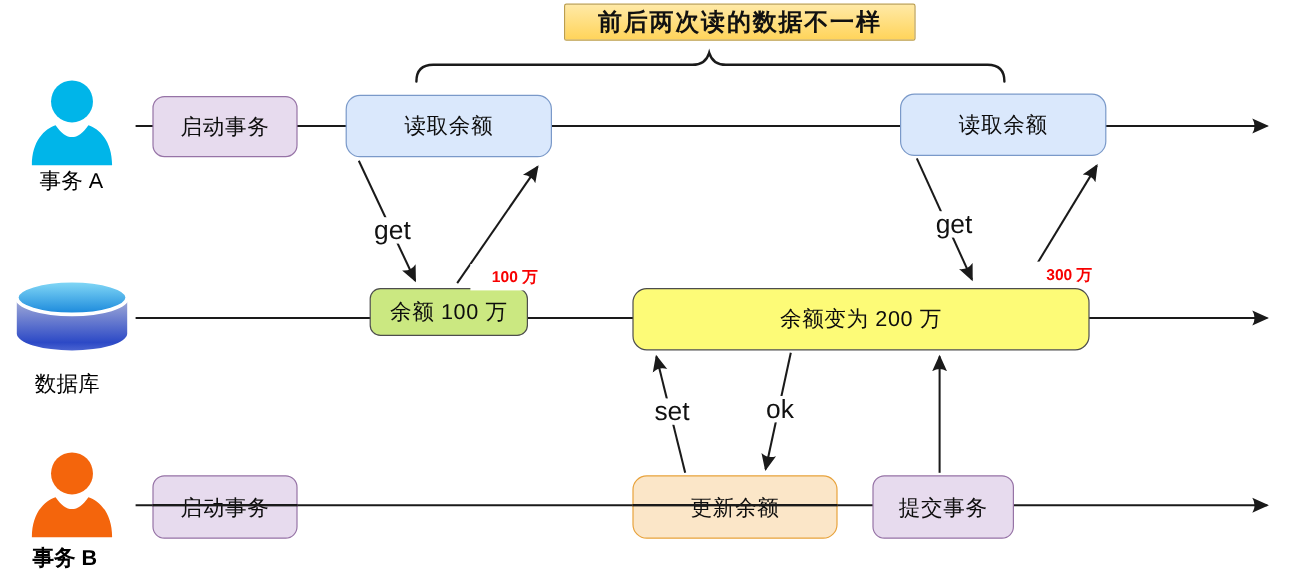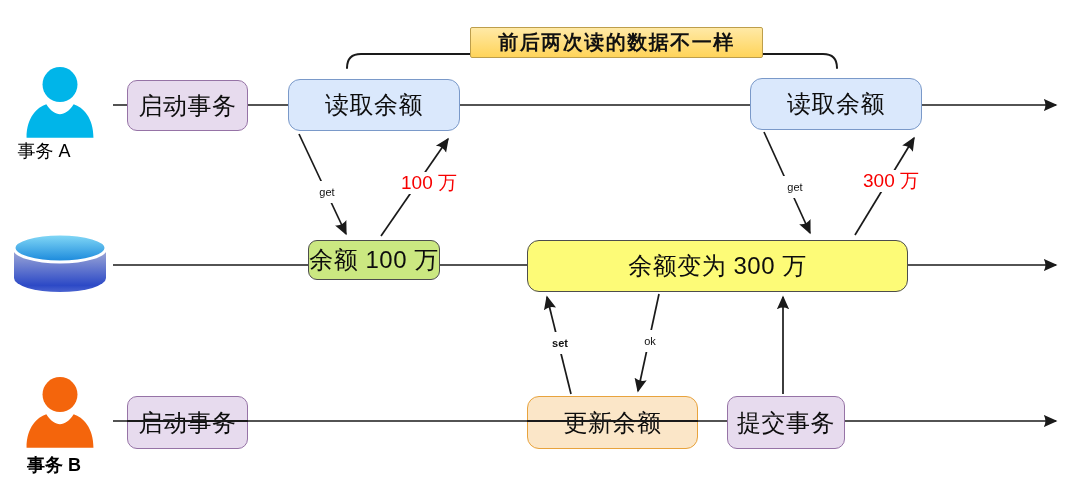--- a/index.html
+++ b/index.html
@@ -4,38 +4,38 @@
 <style>
   html,body{margin:0;padding:0;background:#fff;}
   .stage{
     position:relative;width:1080px;height:486px;background:#fff;overflow:hidden;
     font-family:"Liberation Sans","DejaVu Sans",sans-serif;color:#111;
   }
   .layer{position:absolute;inset:0;}
   svg.connectors{z-index:1;}
   .node{
     position:absolute;z-index:2;display:flex;align-items:center;justify-content:center;
-    font-size:24px;letter-spacing:.5px;color:#0d0d0d;box-sizing:border-box;white-space:nowrap;
+    font-size:18px;letter-spacing:.5px;color:#0d0d0d;box-sizing:border-box;white-space:nowrap;
   }
   .node.lavender{background:var(--lavender-fill);border:1.7px solid var(--lavender-stroke);border-radius:10px;}
   .node.blue{background:var(--blue-fill);border:1.7px solid var(--blue-stroke);border-radius:12px;}
   .node.green{background:var(--green-fill);border:1.8px solid var(--neutral-stroke);border-radius:9px;}
   .node.yellow{background:var(--yellow-fill);border:1.8px solid var(--neutral-stroke);border-radius:12px;}
   .node.orange{background:var(--orange-fill);border:1.8px solid var(--orange-stroke);border-radius:12px;}
   .callout{
     position:absolute;z-index:2;display:flex;align-items:center;justify-content:center;
     background:linear-gradient(180deg,var(--callout-fill-light),var(--callout-fill));
     border:1.6px solid var(--callout-stroke);border-radius:2px;
     font-size:20px;font-weight:700;letter-spacing:1.5px;box-sizing:border-box;white-space:nowrap;
   }
   .alabel{
     position:absolute;z-index:2;background:#fff;text-align:center;
-    font-size:11px;padding:0 3px;line-height:22px;white-space:nowrap;
+    font-size:22px;padding:0 3px;line-height:22px;white-space:nowrap;
   }
-  .alabel.red{color:var(--red);font-weight:400;font-size:19px;}
+  .alabel.red{color:var(--red);font-weight:700;font-size:13px;margin-top:48px;}
   .alabel.bold{font-weight:400;}
   .actor{
     position:absolute;z-index:2;text-align:center;font-size:18px;font-weight:500;color:#000;
     white-space:nowrap;
   }
   .icon{position:absolute;z-index:2;}
   .strike{position:absolute;z-index:3;height:1.8px;background:var(--line);}
 </style>
 </head>
 <body>
@@ -59,66 +59,67 @@
       <line x1="764" y1="132" x2="810" y2="233" marker-end="url(#ah)"></line>
       <line x1="855" y1="235" x2="914" y2="138" marker-end="url(#ah)"></line>
       <line x1="571" y1="394" x2="547" y2="297" marker-end="url(#ah)"></line>
       <line x1="659" y1="294" x2="638" y2="391" marker-end="url(#ah)"></line>
       <line x1="783" y1="394" x2="783" y2="297" marker-end="url(#ah)"></line>
 
       <path stroke-width="2" stroke-linecap="round" d="M347 68 Q347 54 361 54 L577 54 Q588 54 591 44 Q594 54 605 54 L823 54 Q837 54 837 68"></path>
     </g>
   </svg>
 
-  <div class="callout" style="left:470px;top:3px;width:293px;height:31px;margin-top:24px;">前后两次读的数据不一样</div>
+  <div class="callout" style="left:470px;top:3px;width:293px;height:31px;">前后两次读的数据不一样</div>
 
   <div class="node lavender" style="left:127px;top:80px;width:121px;height:51px;">启动事务</div>
   <div class="node blue" style="left:288px;top:79px;width:172px;height:52px;">读取余额</div>
   <div class="node blue" style="left:750px;top:78px;width:172px;height:52px;">读取余额</div>
 
   <div class="node green" style="left:308px;top:240px;width:132px;height:40px;">余额 100 万</div>
-  <div class="node yellow" style="left:527px;top:240px;width:381px;height:52px;">余额变为 300 万</div>
+  <div class="node yellow" style="left:527px;top:240px;width:381px;height:52px;">余额变为 200 万</div>
 
   <div class="node lavender" style="left:127px;top:396px;width:121px;height:53px;">启动事务</div>
   <div class="node lavender" style="left:727px;top:396px;width:118px;height:53px;">提交事务</div>
   <div class="node orange" style="left:527px;top:396px;width:171px;height:53px;">更新余额</div>
 
   <div class="strike" style="left:127px;top:420px;width:121px;"></div>
   <div class="strike" style="left:527px;top:420px;width:171px;"></div>
 
   <div class="alabel" style="left:302px;top:181px;width:44px;">get</div>
   <div class="alabel red" style="left:392px;top:172px;width:68px;">100 万</div>
   <div class="alabel" style="left:770px;top:176px;width:44px;">get</div>
   <div class="alabel red" style="left:854px;top:170px;width:68px;">300 万</div>
-  <div class="alabel" style="left:536px;top:332px;width:42px;font-weight:bold;">set</div>
+  <div class="alabel" style="left:536px;top:332px;width:42px;">set</div>
   <div class="alabel bold" style="left:626px;top:330px;width:42px;">ok</div>
 
   <svg class="icon" style="left:22px;top:64px;" width="76" height="76" viewBox="0 0 100 100">
     <g fill="var(--person-a)">
       <circle cx="50" cy="27" r="23"></circle>
       <path d="M6 97 C6 70 20 57 32 53 C38 62 44 66 50 66 C56 66 62 62 68 53 C80 57 94 70 94 97 Z"></path>
     </g>
   </svg>
-  <div class="actor" style="left:2px;top:139px;width:84px;">事务 A</div>
+  <div class="actor" style="left:2px;top:139px;width:84px;text-align:right;">事务 A</div>
 
   <svg class="icon" style="left:12px;top:232px;" width="96" height="64" viewBox="0 0 96 64">
     <defs>
       <linearGradient id="dbTop" x1="0" y1="0" x2="0" y2="1">
         <stop offset="0" stop-color="#86DBF7"></stop>
           <stop offset="1" stop-color="#1887DB"></stop>
       </linearGradient>
       <linearGradient id="dbBody" x1="0" y1="0" x2="0" y2="1">
         <stop offset="0" stop-color="#A7B0D8"></stop>
           <stop offset="0.85" stop-color="#2C49C6"></stop>
           <stop offset="1" stop-color="#4A63D0"></stop>
       </linearGradient>
     </defs>
     <path d="M2 16 L2 46 A46 14 0 0 0 94 46 L94 16 Z" fill="url(#dbBody)"></path>
     <ellipse cx="48" cy="16" rx="46" ry="14" fill="url(#dbTop)" stroke="#fff" stroke-width="3"></ellipse>
   </svg>
+  <div class="actor" style="left:6px;top:308px;width:100px;">数据库</div>
 
   <svg class="icon" style="left:22px;top:374px;" width="76" height="76" viewBox="0 0 100 100">
     <g fill="var(--person-b)">
       <circle cx="50" cy="27" r="23"></circle>
       <path d="M6 97 C6 70 20 57 32 53 C38 62 44 66 50 66 C56 66 62 62 68 53 C80 57 94 70 94 97 Z"></path>
     </g>
   </svg>
   <div class="actor" style="left:12px;top:453px;width:84px;font-weight:bold;">事务 B</div>
 
 </div>

